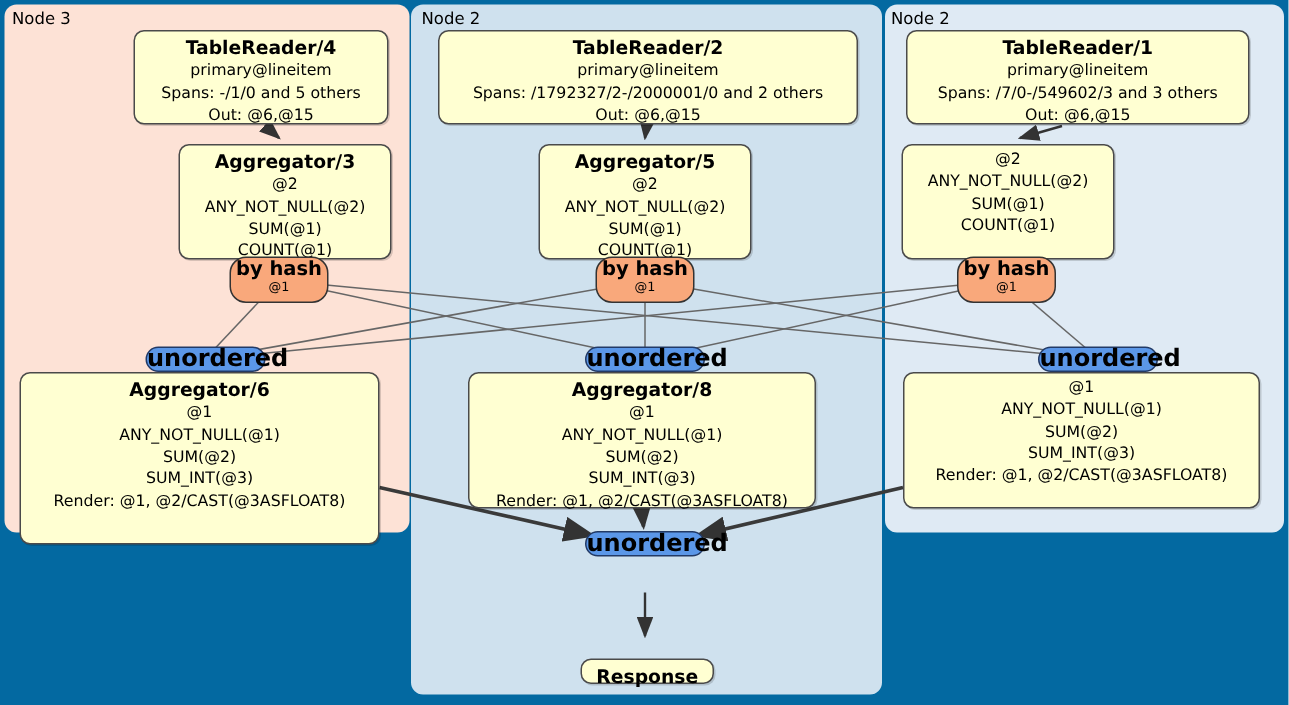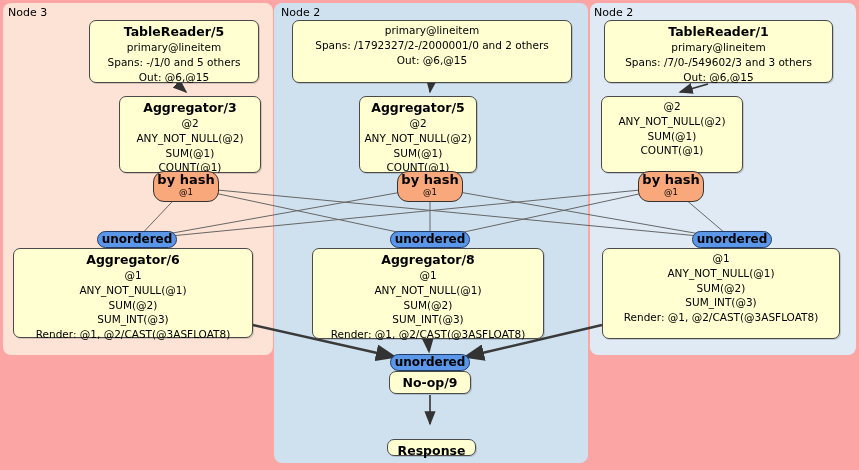--- a/index.html
+++ b/index.html
@@ -1,17 +1,17 @@
 <!DOCTYPE html>
 <html style="--node3-bg: #fde2d6; --node1-bg: #cfe1ee; --node2-bg: #dfeaf4; --box-bg: #ffffd2; --router-bg: #f9a87b; --sync-bg: #5b97e8;"><head>
 <meta charset="utf-8">
 <style>
   html,body{margin:0;padding:0;background:#fff;}
   .canvas{
-    position:relative;width:859px;height:470px;background:#fca5a5;
+    position:relative;width:859px;height:470px;background:#0369a1;
     font-family:"DejaVu Sans","Liberation Sans",sans-serif;color:#000;overflow:hidden;
   }
   .region{position:absolute;border-radius:8px;z-index:0;}
   #region-node3{left:3px;top:3px;width:270px;height:352px;background:var(--node3-bg,#fde2d6);}
   #region-node1{left:274px;top:3px;width:314px;height:460px;background:var(--node1-bg,#cfe1ee);}
   #region-node2{left:590px;top:3px;width:266px;height:352px;background:var(--node2-bg,#dfeaf4);}
   .region-label{position:absolute;font-size:11px;z-index:2;}
   svg.edges{position:absolute;left:0;top:0;z-index:1;}
   .stream{stroke:#666;stroke-width:1;}
   .flow{stroke:#333;stroke-width:1.6;}
@@ -25,21 +25,21 @@
   .pline{font-size:10.5px;line-height:14.8px;white-space:nowrap;}
   .router{
     position:absolute;width:66px;height:31px;background:var(--router-bg,#f9a87b);
     border:1.4px solid #333;border-radius:11px;text-align:center;z-index:3;box-sizing:border-box;
   }
   .router-label{font-size:13px;font-weight:bold;line-height:14px;margin-top:1px;}
   .router-sub{font-size:8.5px;line-height:10px;}
   .sync{
     position:absolute;width:80px;height:17px;background:var(--sync-bg,#5b97e8);
     border:1.4px solid #223a66;border-radius:9px;text-align:center;z-index:3;
-    font-size:12px;font-weight:bold;line-height:14px;box-sizing:border-box;
+    font-size:16px;font-weight:bold;line-height:14px;box-sizing:border-box;
   }
 </style>
 </head>
 <body>
 
 <div class="canvas">
 
   <div class="region" id="region-node3"></div>
   <div class="region" id="region-node1"></div>
   <div class="region" id="region-node2"></div>
@@ -70,45 +70,46 @@
     <line class="stream" x1="671" y1="187" x2="732" y2="239"></line>
 
     <line class="final" x1="253" y1="325" x2="395" y2="357" marker-end="url(#arr)"></line>
     <line class="final" x1="428" y1="340" x2="429" y2="351" marker-end="url(#arr)"></line>
     <line class="final" x1="602" y1="325" x2="465" y2="357" marker-end="url(#arr)"></line>
 
     <line class="flow" x1="430" y1="395" x2="430" y2="424" marker-end="url(#arr)"></line>
   </svg>
 
   <div class="pbox" style="left:89px;top:20px;width:170px;height:63px;">
-    <div class="ptitle">TableReader/5</div>
+    <div class="ptitle">TableReader/4</div>
     <div class="pline">primary@lineitem</div>
     <div class="pline">Spans: -/1/0 and 5 others</div>
     <div class="pline">Out: @6,@15</div>
   </div>
   <div class="pbox" style="left:292px;top:20px;width:280px;height:63px;">
+    <div class="ptitle">TableReader/2</div>
     <div class="pline">primary@lineitem</div>
     <div class="pline">Spans: /1792327/2-/2000001/0 and 2 others</div>
     <div class="pline">Out: @6,@15</div>
   </div>
   <div class="pbox" style="left:604px;top:20px;width:229px;height:63px;">
     <div class="ptitle">TableReader/1</div>
     <div class="pline">primary@lineitem</div>
     <div class="pline">Spans: /7/0-/549602/3 and 3 others</div>
     <div class="pline">Out: @6,@15</div>
   </div>
 
   <div class="pbox" style="left:119px;top:96px;width:142px;height:77px;">
     <div class="ptitle">Aggregator/3</div>
     <div class="pline">@2</div>
     <div class="pline">ANY_NOT_NULL(@2)</div>
     <div class="pline">SUM(@1)</div>
     <div class="pline">COUNT(@1)</div>
   </div>
-  <div class="pbox" style="left:359px;top:96px;width:118px;height:77px;">
+  <div class="pbox" style="left:359px;top:96px;width:142px;height:77px;">
     <div class="ptitle">Aggregator/5</div>
     <div class="pline">@2</div>
     <div class="pline">ANY_NOT_NULL(@2)</div>
     <div class="pline">SUM(@1)</div>
     <div class="pline">COUNT(@1)</div>
   </div>
   <div class="pbox" style="left:601px;top:96px;width:142px;height:77px;">
     <div class="pline">@2</div>
     <div class="pline">ANY_NOT_NULL(@2)</div>
     <div class="pline">SUM(@1)</div>
@@ -125,21 +126,21 @@
   </div>
   <div class="router" style="left:638px;top:171px;">
     <div class="router-label">by hash</div>
     <div class="router-sub">@1</div>
   </div>
 
   <div class="sync" style="left:97px;top:231px;">unordered</div>
   <div class="sync" style="left:390px;top:231px;">unordered</div>
   <div class="sync" style="left:692px;top:231px;">unordered</div>
 
-  <div class="pbox" style="left:13px;top:248px;width:240px;height:90px;">
+  <div class="pbox" style="left:13px;top:248px;width:240px;height:115px;">
     <div class="ptitle">Aggregator/6</div>
     <div class="pline">@1</div>
     <div class="pline">ANY_NOT_NULL(@1)</div>
     <div class="pline">SUM(@2)</div>
     <div class="pline">SUM_INT(@3)</div>
     <div class="pline">Render: @1, @2/CAST(@3ASFLOAT8)</div>
   </div>
   <div class="pbox" style="left:312px;top:248px;width:232px;height:91px;">
     <div class="ptitle">Aggregator/8</div>
     <div class="pline">@1</div>
@@ -150,20 +151,17 @@
   </div>
   <div class="pbox" style="left:602px;top:248px;width:238px;height:91px;">
     <div class="pline">@1</div>
     <div class="pline">ANY_NOT_NULL(@1)</div>
     <div class="pline">SUM(@2)</div>
     <div class="pline">SUM_INT(@3)</div>
     <div class="pline">Render: @1, @2/CAST(@3ASFLOAT8)</div>
   </div>
 
   <div class="sync" style="left:390px;top:354px;">unordered</div>
-  <div class="pbox" style="left:389px;top:371px;width:82px;height:23px;">
-    <div class="ptitle" style="line-height:18px;">No-op/9</div>
-  </div>
   <div class="pbox" style="left:387px;top:439px;width:89px;height:17px;">
     <div class="ptitle" style="line-height:17px;">Response</div>
   </div>
 
 </div>
 
 </body></html>

